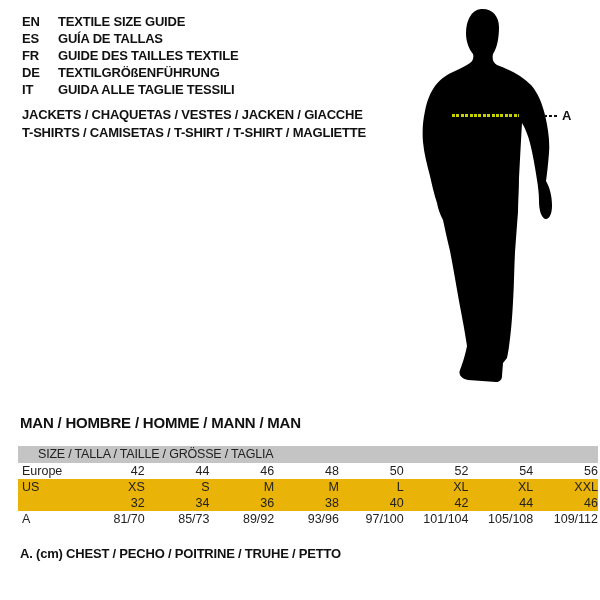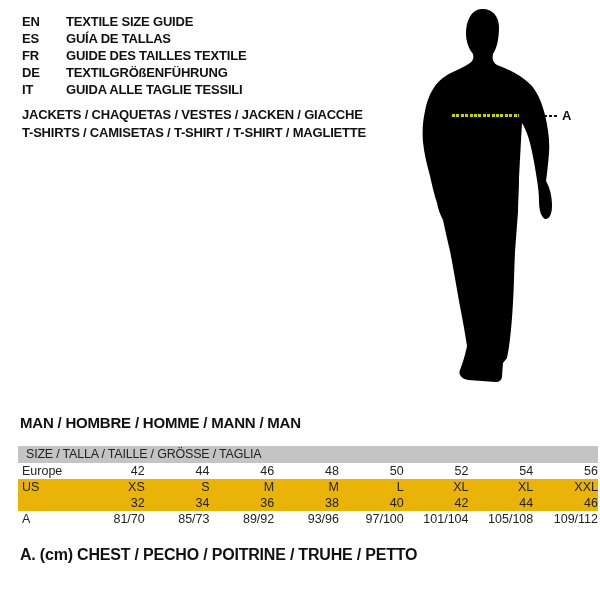--- a/index.html
+++ b/index.html
@@ -3,21 +3,21 @@
 <meta charset="utf-8">
 <style>
   * { margin:0; padding:0; box-sizing:border-box; }
   html,body { background:#fff; }
   .canvas {
     position:relative; width:600px; height:600px; background:#ffffff;
     font-family:"Liberation Sans", sans-serif; color:#111; overflow:hidden;
   }
   
   .langs { position:absolute; left:22px; top:13px; }
-  .lang-row { display:flex; height:17px; line-height:17px; font-size:13px; font-weight:bold; letter-spacing:-0.2px;gap:8px; }
+  .lang-row { display:flex; height:17px; line-height:17px; font-size:13px; font-weight:bold; letter-spacing:-0.2px; }
   .lang-code { width:36px; }
   
   .categories { position:absolute; left:22px; top:106px; }
   .category-line { height:18px; line-height:18px; font-size:13px; font-weight:bold; letter-spacing:-0.2px; }
   
   .figure { position:absolute; left:402px; top:4px; width:176px; height:385px; }
   .figure svg { position:absolute; left:0; top:0; }
   .chest-line {
     position:absolute; left:50px; top:110px; width:67px; height:3px;
     background:repeating-linear-gradient(90deg, #c6d200 0 3px, transparent 3px 4.4px);
@@ -26,28 +26,28 @@
     position:absolute; left:142px; top:111px; width:16px; height:2px;
     background:repeating-linear-gradient(90deg, #111 0 3px, transparent 3px 5.2px);
   }
   .a-label { position:absolute; left:160px; top:104px; font-size:13px; font-weight:600; }
   
   .section-title { position:absolute; left:20px; top:414px; font-size:15px; font-weight:bold; letter-spacing:-0.2px;text-align:center; }
   
   .size-table { position:absolute; left:18px; top:446px; width:580px; }
   .st-header {
     height:17px; line-height:17px; background:#c4c4c4; color:#222;
-    font-size:12.5px; padding-left:8px; letter-spacing:-0.2px;
+    font-size:12.5px; padding-left:20px; letter-spacing:-0.2px;
   }
   .st-row { display:flex; height:16px; line-height:16px; font-size:12.5px; color:#222; }
   .st-row.band { background:#eab308; }
   .st-label { width:62px; padding-left:4px; }
   .st-cell { flex:1; text-align:right; }
   
-  .footnote { position:absolute; left:20px; top:546px; font-size:16px; font-weight:bold; letter-spacing:-0.2px; }
+  .footnote { position:absolute; left:20px; top:546px; font-size:13px; font-weight:bold; letter-spacing:-0.2px; }
 </style>
 </head>
 <body>
 
 <div class="canvas">
 
   <div class="langs">
     <div class="lang-row">
       <span class="lang-code">EN</span>
       <span class="lang-label">TEXTILE SIZE GUIDE</span>

